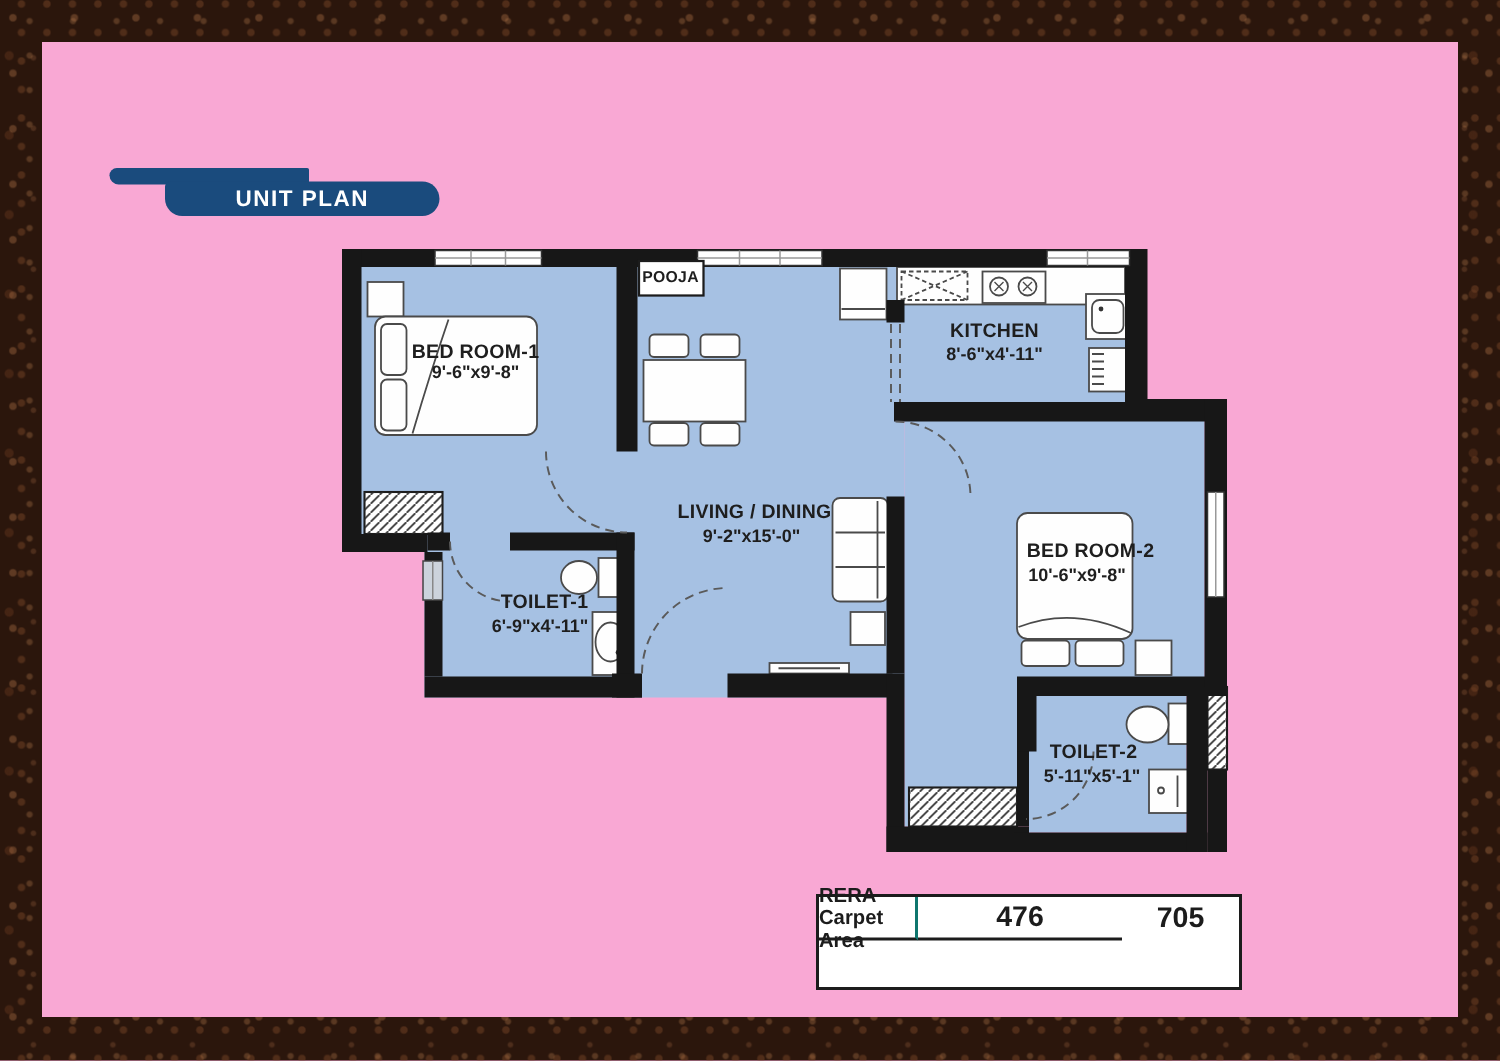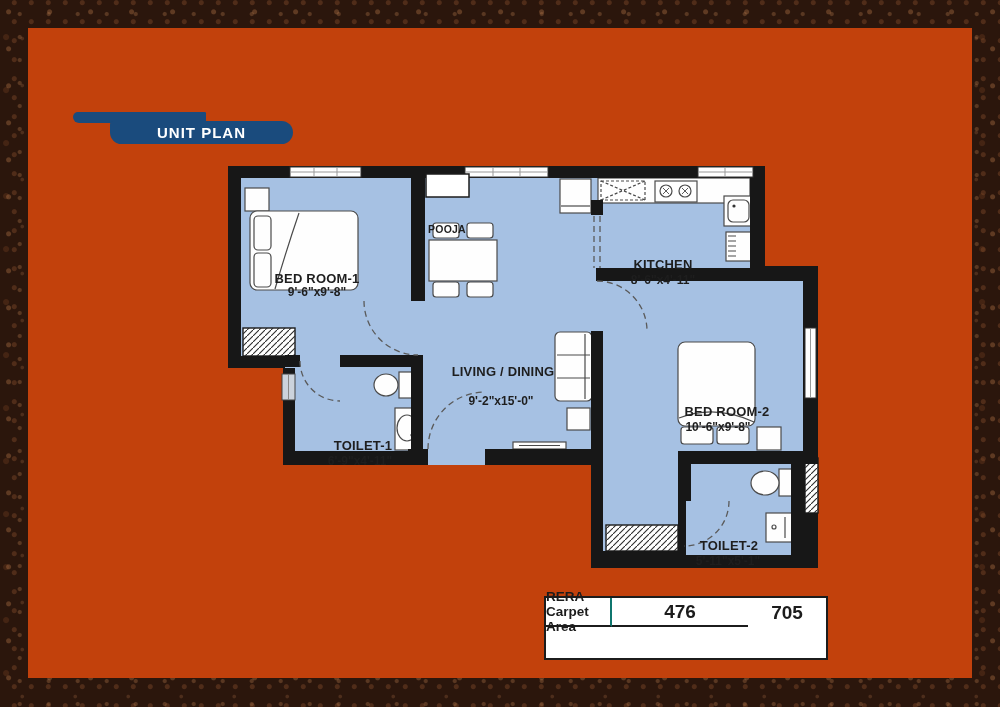--- a/index.html
+++ b/index.html
@@ -6,33 +6,33 @@
   body{width:1000px;height:707px;position:relative;overflow:hidden;
        font-family:"Liberation Sans","DejaVu Sans",sans-serif;
        background-color:#2b160c;
        background-image:
          radial-gradient(circle at 21% 32%, rgba(178,116,72,.38) 0 2px, transparent 3px),
          radial-gradient(circle at 68% 61%, rgba(196,134,84,.30) 0 1.5px, transparent 2.6px),
          radial-gradient(circle at 42% 82%, rgba(150,95,60,.32) 0 1.3px, transparent 2.3px),
          radial-gradient(circle at 84% 14%, rgba(124,72,40,.45) 0 2px, transparent 3px),
          radial-gradient(circle at 10% 70%, rgba(90,48,26,.55) 0 2.5px, transparent 3.5px);
        background-size:41px 37px,29px 23px,53px 47px,17px 19px,61px 53px;}
-  .card{position:absolute;left:28px;top:28px;width:944px;height:650px;background:#c2410c;}
+  .card{position:absolute;left:28px;top:28px;width:944px;height:650px;background:#f9a8d4;}
   
   .hdr-tail{position:absolute;left:45px;top:84px;width:133px;height:11px;
             background:var(--navy);border-radius:8px 2px 0 10px;}
   .hdr-pill{position:absolute;left:82px;top:93px;width:183px;height:23px;
             background:var(--navy);border-radius:4px 13px 13px 13px;
             display:flex;align-items:center;justify-content:center;}
   .hdr-pill span{color:#fff;font-weight:700;font-size:15px;letter-spacing:1px;}
   
   .plan{position:absolute;left:195px;top:128px;width:610px;height:420px;}
   .plan svg{position:absolute;left:0;top:0;}
   .lbl{position:absolute;transform:translate(-50%,-50%);white-space:nowrap;
-       color:#1e1e1e;font-weight:700;text-align:center;margin-top:44px;}
+       color:#1e1e1e;font-weight:700;text-align:center;}
   .lbl.name{font-size:13px;letter-spacing:.2px;}
   .lbl.dims{font-size:12px;}
   .lbl.pooja{font-size:10.5px;letter-spacing:.2px;}
   
   .sumtbl{position:absolute;left:516px;top:568px;width:280px;background:#fff;
           border:2px solid #1c1c1c;display:grid;
           grid-template-columns:66px 136px 78px;grid-template-rows:29px 31px;}
   .sumtbl .c{display:flex;align-items:center;justify-content:center;color:#1c1c1c;}
   .cell-type{grid-row:1/3;border-right:2px solid #1c1c1c;font-size:19px;font-weight:700;letter-spacing:.5px;}
   .cell-lbl{border-right:2px solid #0f766e;font-size:13.5px;font-weight:700;}
@@ -222,21 +222,21 @@
     </svg>
 
     <div class="lbl pooja" style="left:224px;top:29px">POOJA</div>
 
     <div class="lbl name" style="left:94px;top:78px">BED ROOM-1</div>
     <div class="lbl dims" style="left:94px;top:92px">9'-6"x9'-8"</div>
 
     <div class="lbl name" style="left:440px;top:64px">KITCHEN</div>
     <div class="lbl dims" style="left:440px;top:80px">8'-6"x4'-11"</div>
 
-    <div class="lbl name" style="left:280px;top:171px">LIVING / DINING</div>
+    <div class="lbl name" style="left:280px;top:185px">LIVING / DINING</div>
     <div class="lbl dims" style="left:278px;top:201px">9'-2"x15'-0"</div>
 
     <div class="lbl name" style="left:140px;top:245px">TOILET-1</div>
     <div class="lbl dims" style="left:137px;top:261px">6'-9"x4'-11"</div>
 
     <div class="lbl name" style="left:504px;top:211px">BED ROOM-2</div>
     <div class="lbl dims" style="left:495px;top:227px">10'-6"x9'-8"</div>
 
     <div class="lbl name" style="left:506px;top:345px">TOILET-2</div>
     <div class="lbl dims" style="left:505px;top:361px">5'-11"x5'-1"</div>

